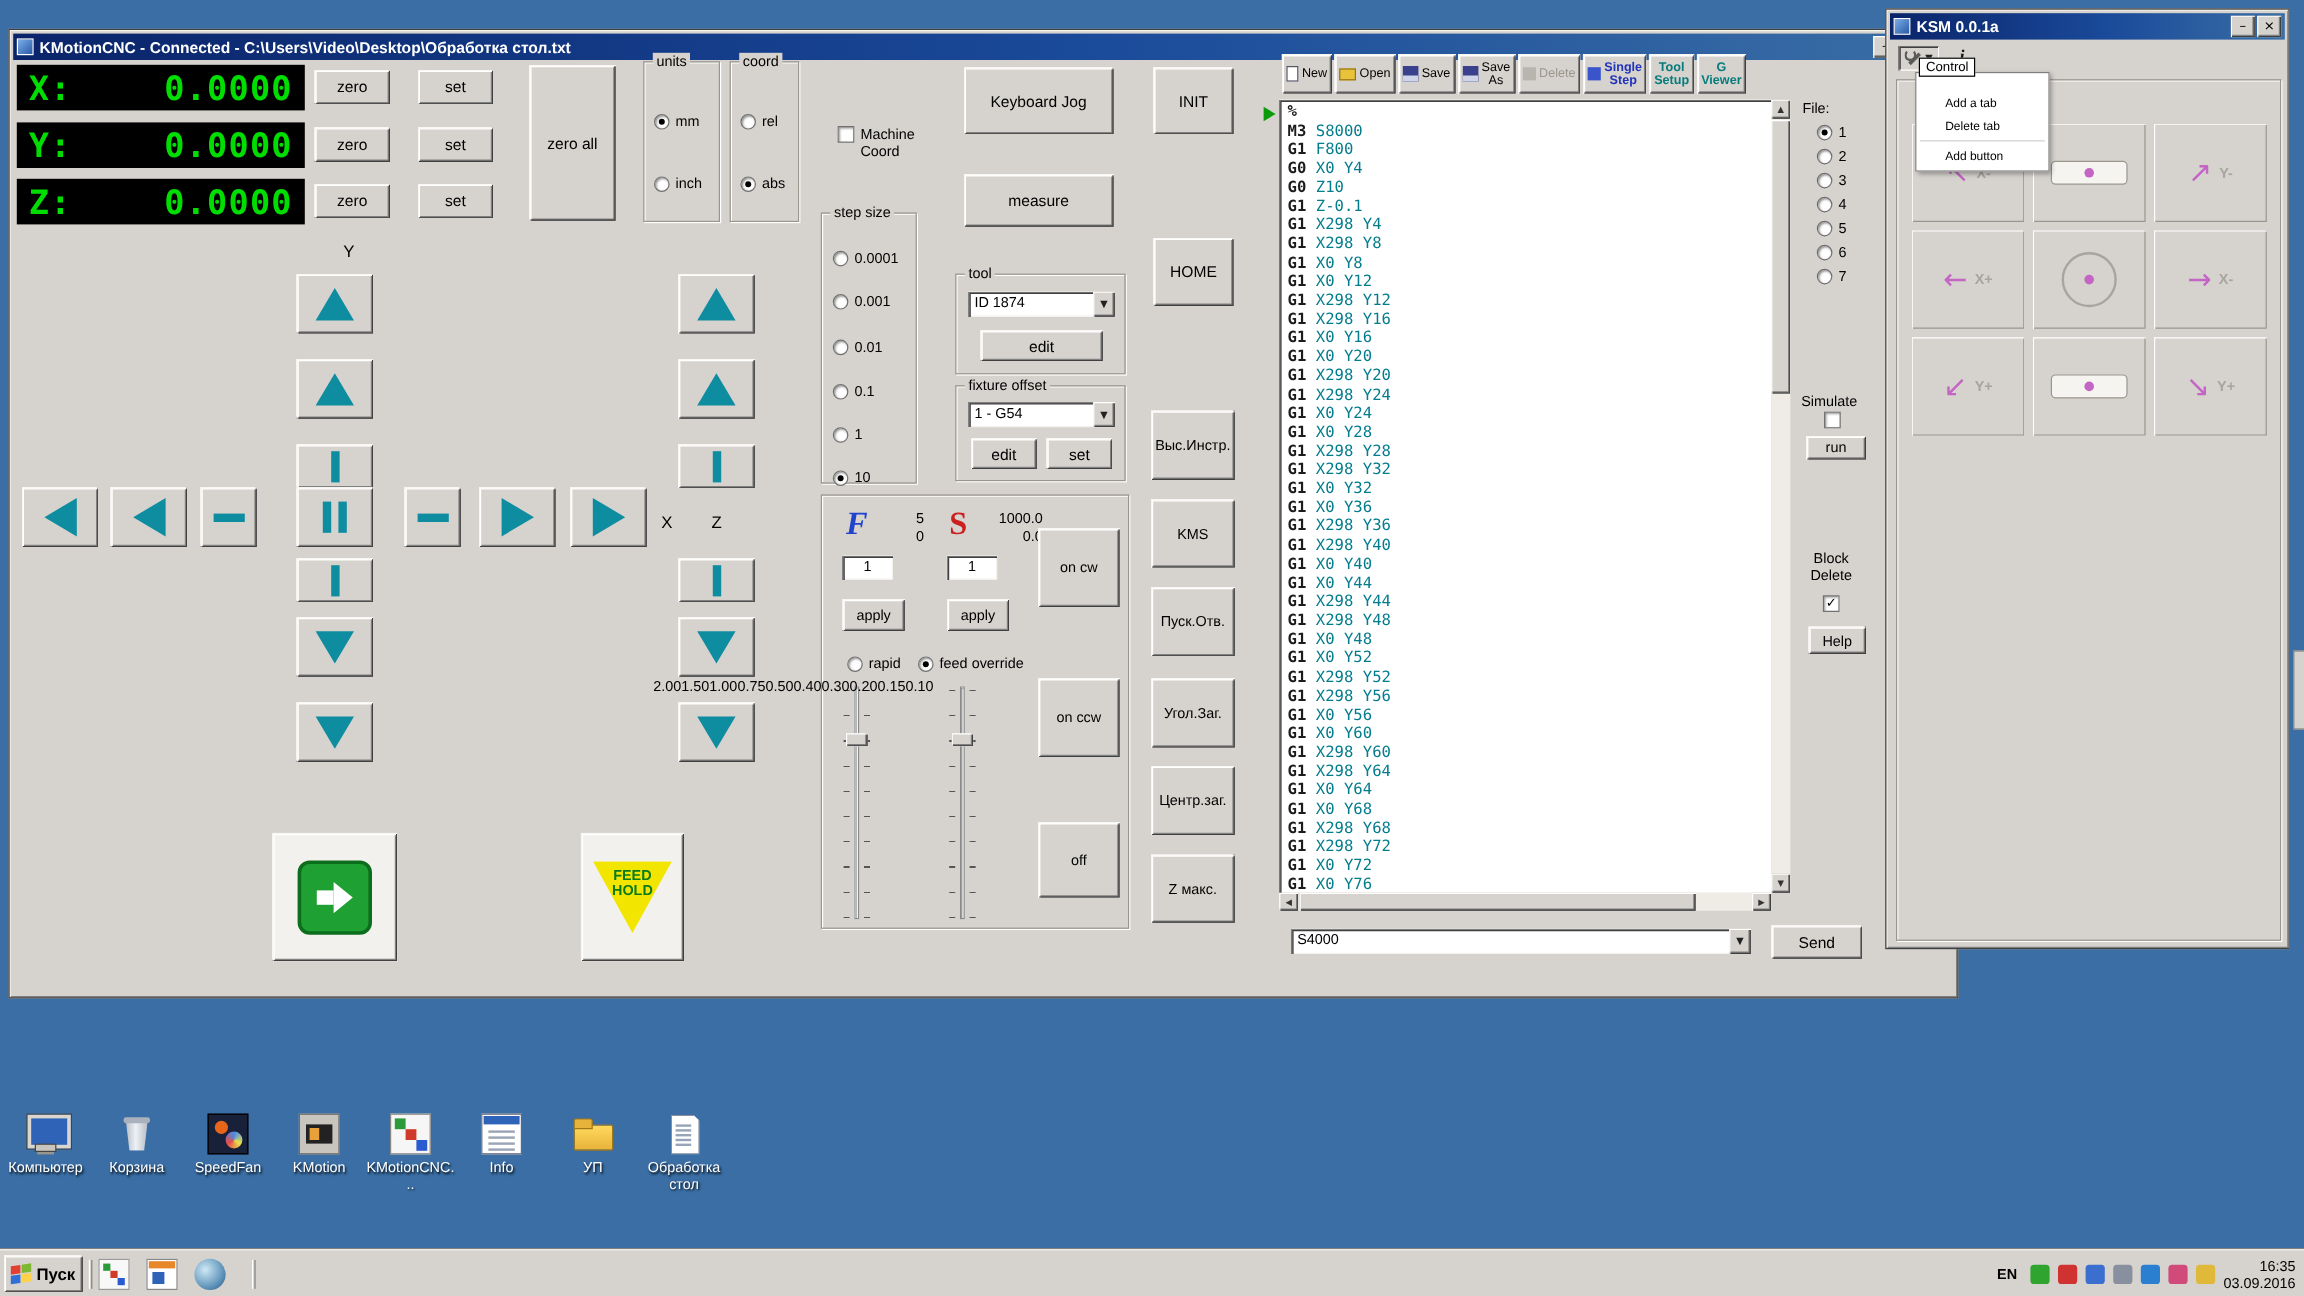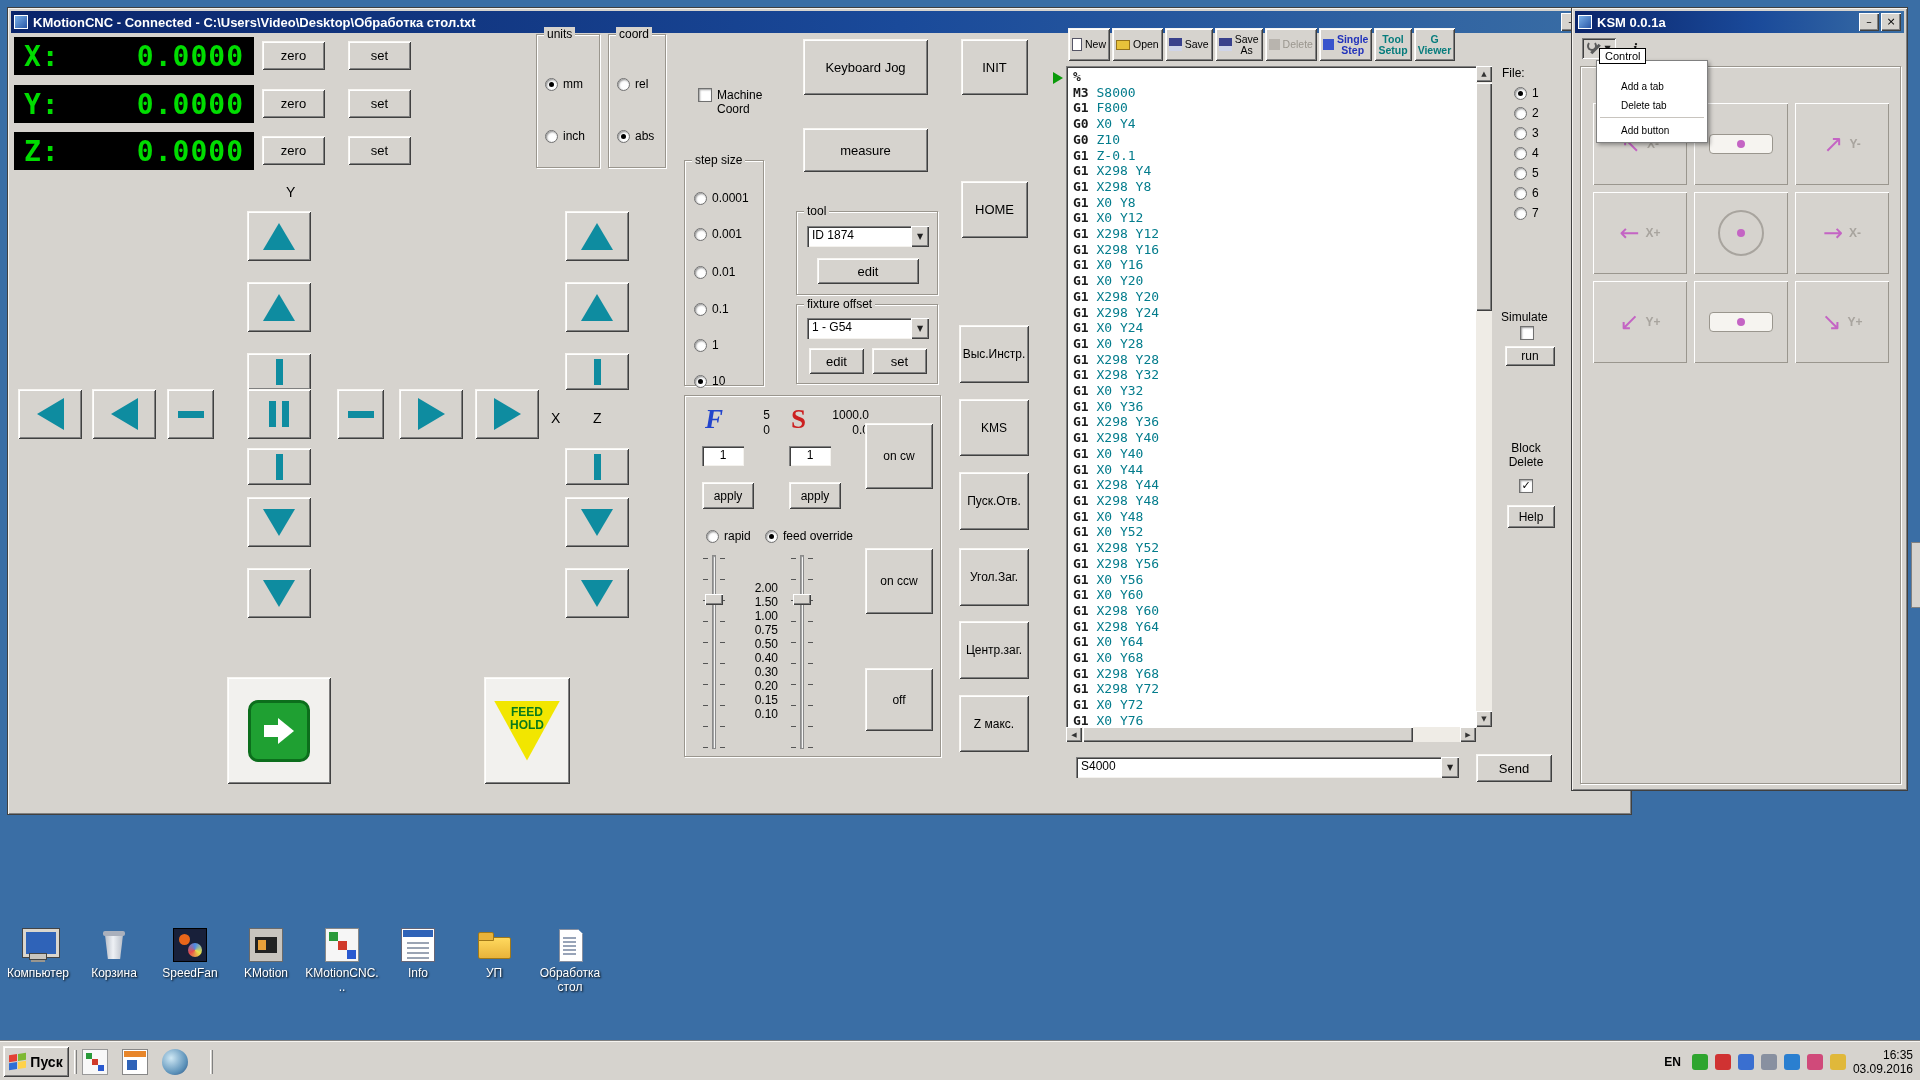--- a/index.html
+++ b/index.html
@@ -52,21 +52,21 @@
 
   
   .f-letter{position:absolute;font-family:"Liberation Serif",serif;font-style:italic;font-weight:bold;font-size:27px;color:#2244cc}
   .s-letter{position:absolute;font-family:"Liberation Serif",serif;font-weight:bold;font-size:27px;color:#cc2020}
   .fs-nums{position:absolute;font-size:12px;line-height:15px;text-align:right;white-space:pre-line}
   .slider{position:absolute;width:24px;height:198px}
   .slider .track{position:absolute;left:10px;top:2px;width:4px;height:194px;background:#fff;border:1px solid #8a8a8a;box-shadow:inset 1px 1px 1px #999}
   .slider .ticks{position:absolute;top:5px;width:5px;height:190px;background:repeating-linear-gradient(to bottom,#555 0 1px,transparent 1px 21px)}
   .slider .tl{left:1px}.slider .tr{right:1px}
   .slider .thumb{position:absolute;left:3px;width:18px;height:11px;background:#d6d3ce;box-shadow:inset 1px 1px 0 #fff,inset -1px -1px 0 #404040,inset -2px -2px 0 #808080}
-  #scale-labels{position:absolute;display:flex;flex-direction:column;justify-content:center;text-align:right;font-size:12px}
+  #scale-labels{position:absolute;display:flex;flex-direction:row;justify-content:flex-end;text-align:right;font-size:12px}
 
   
   #gcode-toolbar{position:absolute;display:flex;gap:2px;align-items:stretch}
   .tbtn{position:static;height:33px;padding:2px 4px;font-size:10.5px;line-height:11px;display:flex;align-items:center;gap:3px}
   .tb-label{display:flex;flex-direction:column;align-items:center}
   .tb-label span:empty{display:none}
   .tb-blue .tb-label{color:#2233bb;font-weight:bold}
   .tb-teal .tb-label{color:#067c7c;font-weight:bold}
   .tb-disabled .tb-label{color:#9a968e}
   .tbico{display:inline-block;flex:none}
@@ -155,21 +155,21 @@
   #edge-tab{position:absolute;left:1911px;top:542px;width:9px;height:66px;background:#d6d3ce;border:1px solid #808080;border-right:none}
 
   .chk-row{position:absolute;display:flex;gap:5px;align-items:flex-start;font-size:12px}
   .glyph{font-family:"DejaVu Sans",sans-serif}
 </style>
 </head>
 <body>
 
 <div id="screen">
 
-  <div class="win" id="main-win" style="left:7px;top:7px;width:1625px;height:808px">
+  <div class="win" id="main-win" style="left:7px;top:24px;width:1625px;height:808px">
     <div class="titlebar">
       <span class="app-ico"></span>
       <span class="title-text">KMotionCNC - Connected - C:\Users\Video\Desktop\Обработка стол.txt</span>
       <span class="tb-btns">
         <button class="tbn">–</button>
         <button class="tbn">□</button>
         <button class="tbn">×</button>
       </span>
     </div>
 
@@ -184,20 +184,21 @@
     <div class="dro" style="left:6px;top:124px;width:240px;height:38px">
       <span>Z:</span>
       <span>0.0000</span>
     </div>
     <button class="btn" style="left:254px;top:33px;width:63px;height:29px">zero</button>
     <button class="btn" style="left:340px;top:33px;width:63px;height:29px">set</button>
     <button class="btn" style="left:254px;top:81px;width:63px;height:29px">zero</button>
     <button class="btn" style="left:340px;top:81px;width:63px;height:29px">set</button>
     <button class="btn" style="left:254px;top:128px;width:63px;height:29px">zero</button>
     <button class="btn" style="left:340px;top:128px;width:63px;height:29px">set</button>
+    <button class="btn" style="left:433px;top:29px;width:72px;height:130px">zero all</button>
 
     <div class="group" style="left:528px;top:26px;width:64px;height:134px">
       <span class="group-title">units</span>
       <label class="radio-row abs" style="left:8px;top:42px">
         <span class="radio sel"></span>
           <span>mm</span>
       </label>
       <label class="radio-row abs" style="left:8px;top:94px">
         <span class="radio"></span>
           <span>inch</span>

